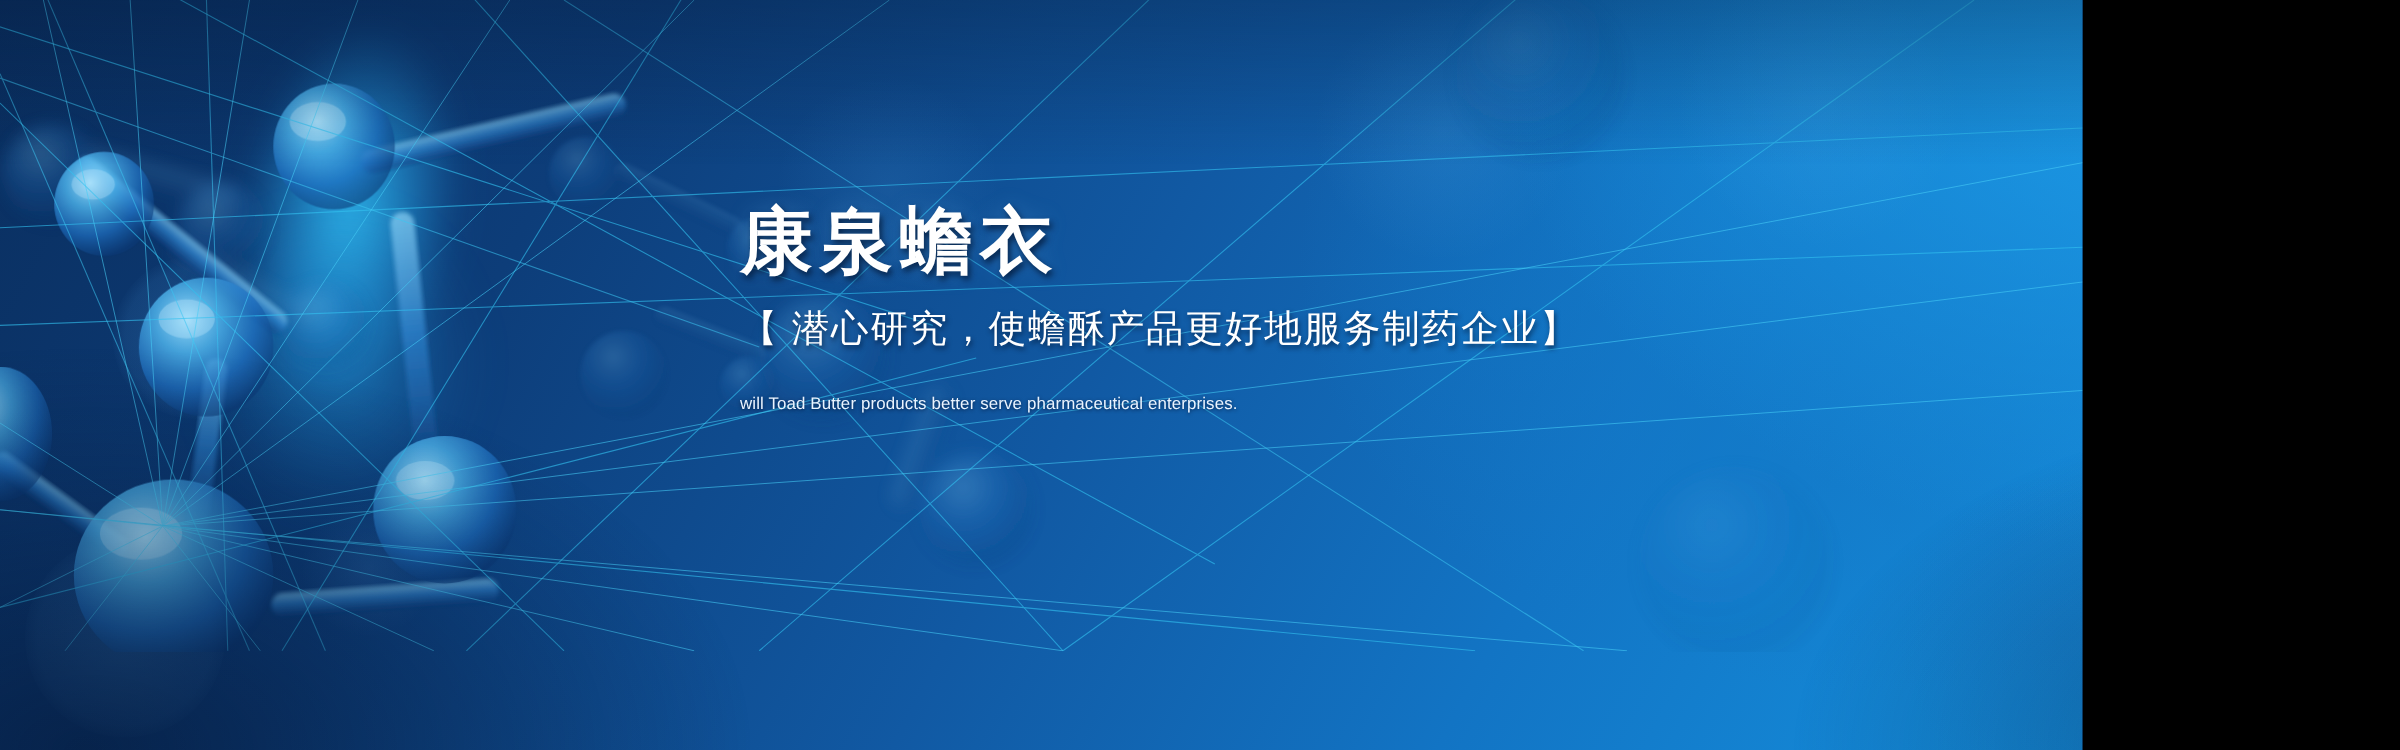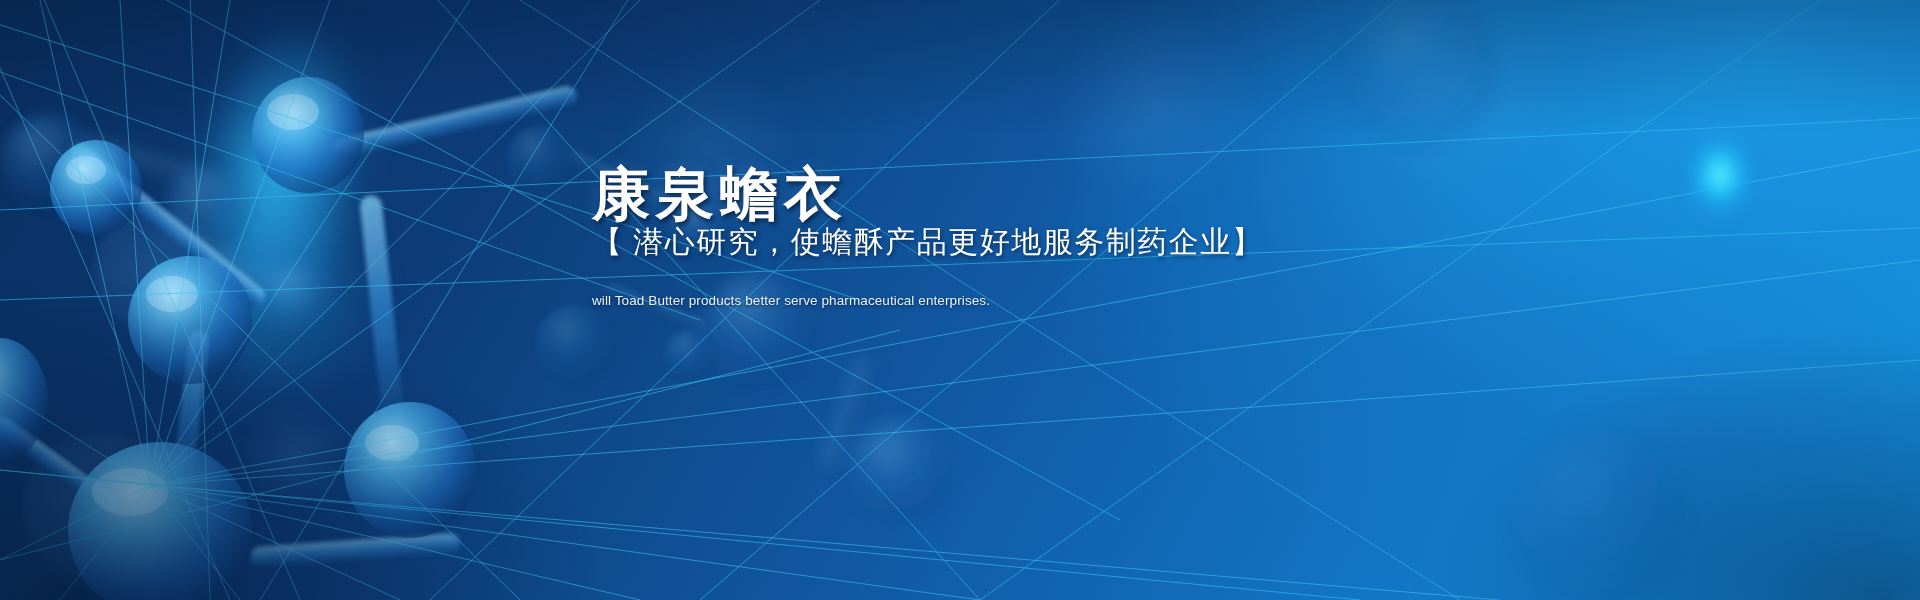--- a/index.html
+++ b/index.html
@@ -1,21 +1,21 @@
 <!DOCTYPE html>
 <html><head>
 <meta charset="utf-8">
 <title>Banner</title>
 <style>
   html,body{margin:0;padding:0;background:#000;}
   *{box-sizing:border-box;}
 
   #banner{
     position:relative;
-    width:1920px;
+    width:1666px;
     height:600px;
     overflow:hidden;
     font-family:"Liberation Sans","DejaVu Sans",sans-serif;
     background:#0b3d75;
   }
 
   
   .bg-base{
     position:absolute; inset:0;
     background:
@@ -71,20 +71,21 @@
   .title{
     font-size:58px;
     line-height:1.02;
     font-weight:700;
     letter-spacing:6px;
     color:#ffffff;
     text-shadow:2px 3px 5px rgba(2,18,45,.75), 0 0 18px rgba(120,200,255,.22);
     white-space:nowrap;
   }
   .subtitle{
+    margin-top:22px;
     font-size:30px;
     line-height:1.25;
     font-weight:400;
     letter-spacing:1.5px;
     color:#ffffff;
     text-shadow:1px 2px 4px rgba(2,18,45,.65);
     white-space:nowrap;
   }
   .en-block{margin-top:26px;}
   .en-line{

